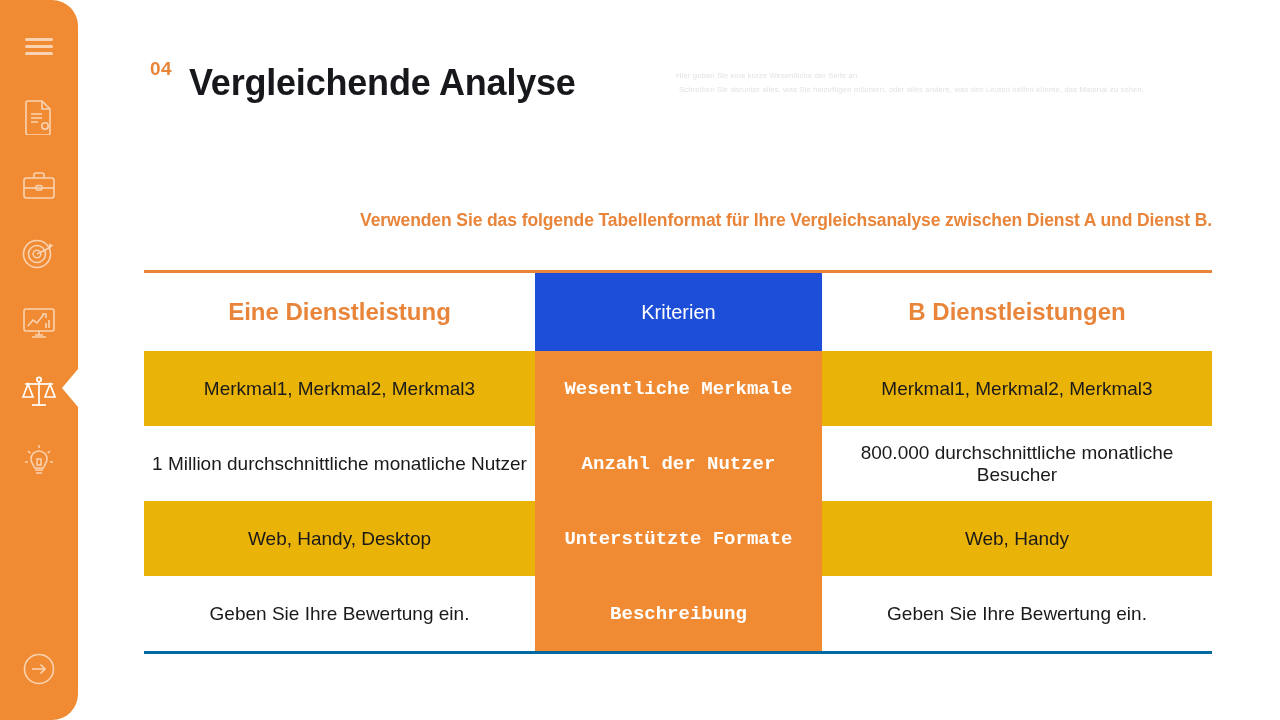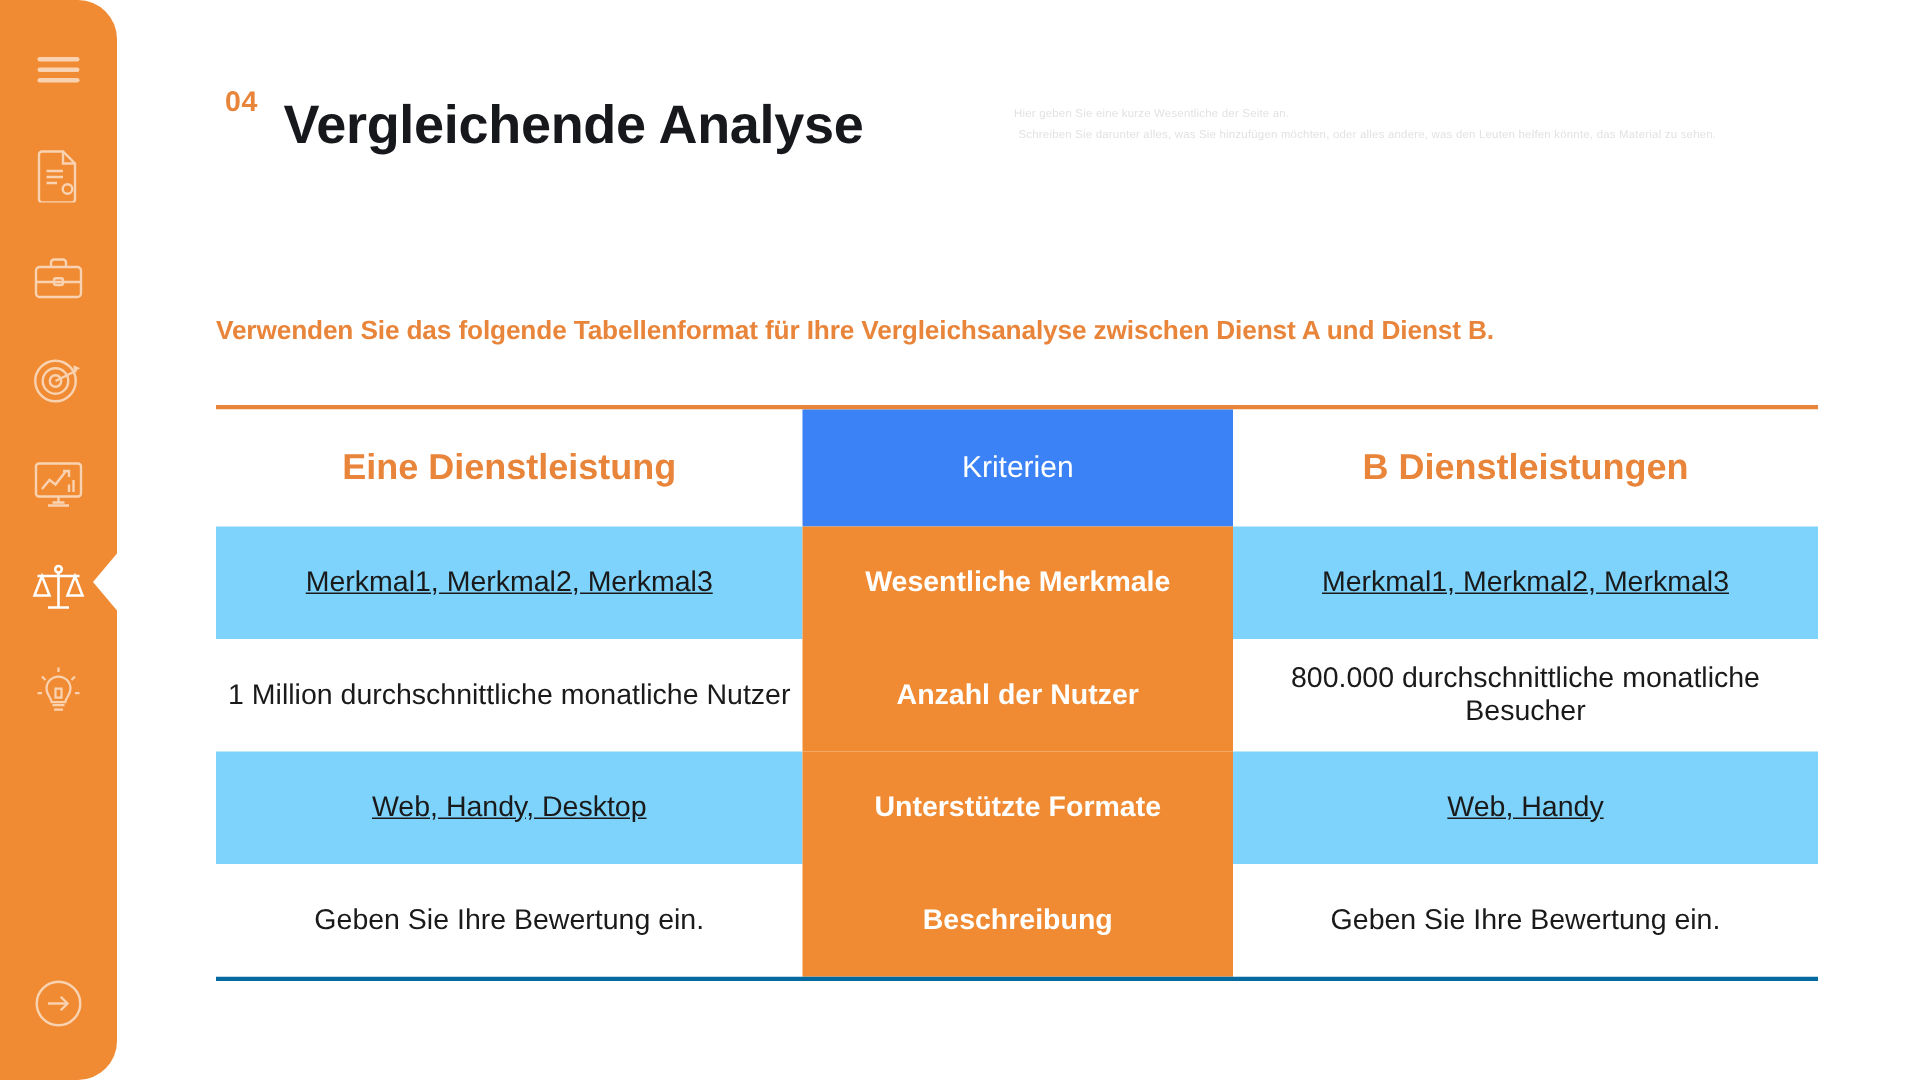--- a/index.html
+++ b/index.html
@@ -84,21 +84,21 @@
     letter-spacing: 0.15px;
   }
   #page-desc div { white-space: nowrap; }
   #page-desc .ln2 { padding-left: 3px; }
 
   #sub-headline {
     position: absolute;
     left: 144px;
     top: 210px;
     width: 1068px;
-    text-align: left;
+    text-align: right;
     font-size: 17.5px;
     font-weight: bold;
     color: #E8853A;
     letter-spacing: -0.1px;
   }
 
   
   #table {
     position: absolute;
     left: 144px;
@@ -126,42 +126,43 @@
   
   .trow.head { height: 78px; }
   .trow.head .c-left,
   .trow.head .c-right {
     background: #ffffff;
     color: #E8853A;
     font-size: 24px;
     font-weight: bold;
   }
   .trow.head .c-mid {
-    background: #3b82f6;
+    background: #1d4ed8;
     color: #ffffff;
     font-size: 20px;
     font-weight: normal;
   }
 
   
   .trow.body { height: 75px; }
   .trow.body .c-mid {
     background: #F08B33;
     color: #ffffff;
     font-size: 19px;
     font-weight: bold;
+    font-family: Liberation Mono, monospace;
   }
   .trow.body .c-left,
   .trow.body .c-right {
     color: #1a1a1a;
     font-size: 19px;
     font-weight: normal;
   }
   .trow.body.shade .c-left,
-  .trow.body.shade .c-right { background: #7dd3fc; text-decoration: underline; }
+  .trow.body.shade .c-right { background: #eab308; }
   .trow.body.plain .c-left,
   .trow.body.plain .c-right { background: #ffffff; }
   .cell.tight { font-size: 16px; }
 </style>
 </head>
 <body>
 
 <div id="sidebar">
 
   <div class="side-icon dim" style="top:24px;">

